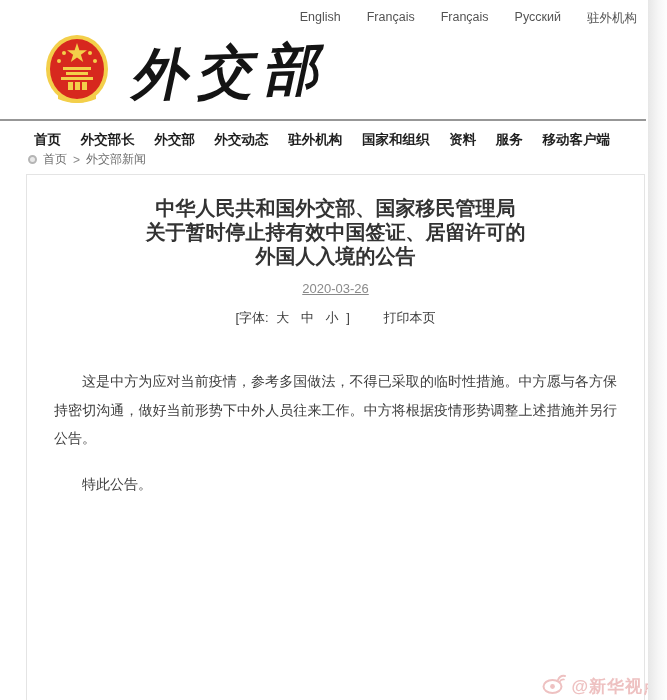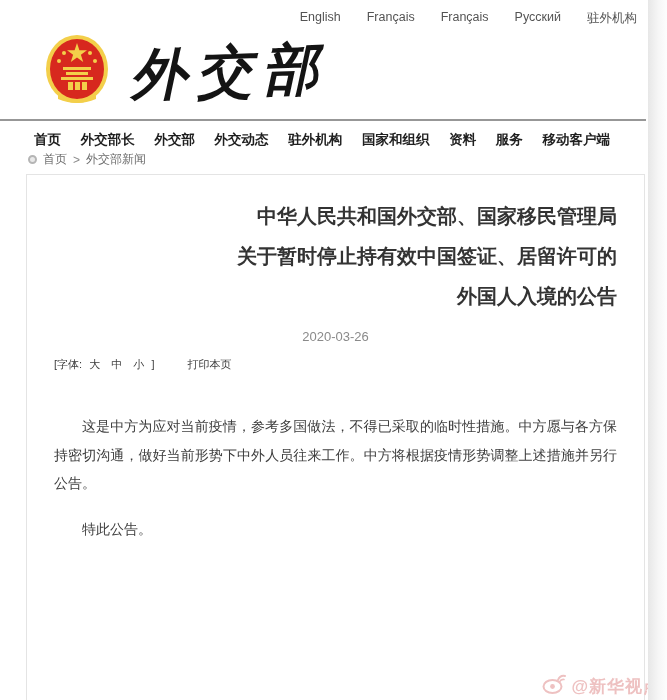--- a/index.html
+++ b/index.html
@@ -47,28 +47,28 @@
   }
   .breadcrumb a { color:#6e6e6e; text-decoration:none; cursor:pointer; }
   .breadcrumb .sep { color:#8a8a8a; }
   
   .content-box {
     position:absolute; top:174px; left:26px; width:619px; height:526px;
     border:1px solid #e4e4e4; border-bottom:none;
     background:#fff; padding:0 27px;
   }
   .article-title {
-    margin-top:21px; text-align:right;
-    font-size:20px; line-height:40px; font-weight:bold; color:#333333;
+    margin-top:21px; text-align:center;
+    font-size:20px; line-height:24px; font-weight:bold; color:#333333;
     white-space:pre-line;
     font-family:"Liberation Sans","DejaVu Sans",sans-serif;
   }
-  .article-date { margin-top:13px; text-align:center; font-size:13px; color:#8a8a8a; }
+  .article-date { margin-top:13px; text-align:center; font-size:13px; color:#8a8a8a;text-decoration:underline; }
   .controls {
-    margin-top:13px; font-size:11px; color:#3d3d3d;
+    margin-top:13px; text-align:center; font-size:13px; color:#3d3d3d;
   }
   .controls .fs-opt { cursor:pointer; margin:0 4px; }
   .controls .print { margin-left:30px; cursor:pointer; }
   .body-text {
     margin-top:40px; font-size:14px; line-height:28.5px; color:#3e3e3e;
     text-align:justify;
   }
   .body-text p { text-indent:2em; }
   .body-text p + p { margin-top:0; }
   .body-text p.closing { margin-top:17px; }

